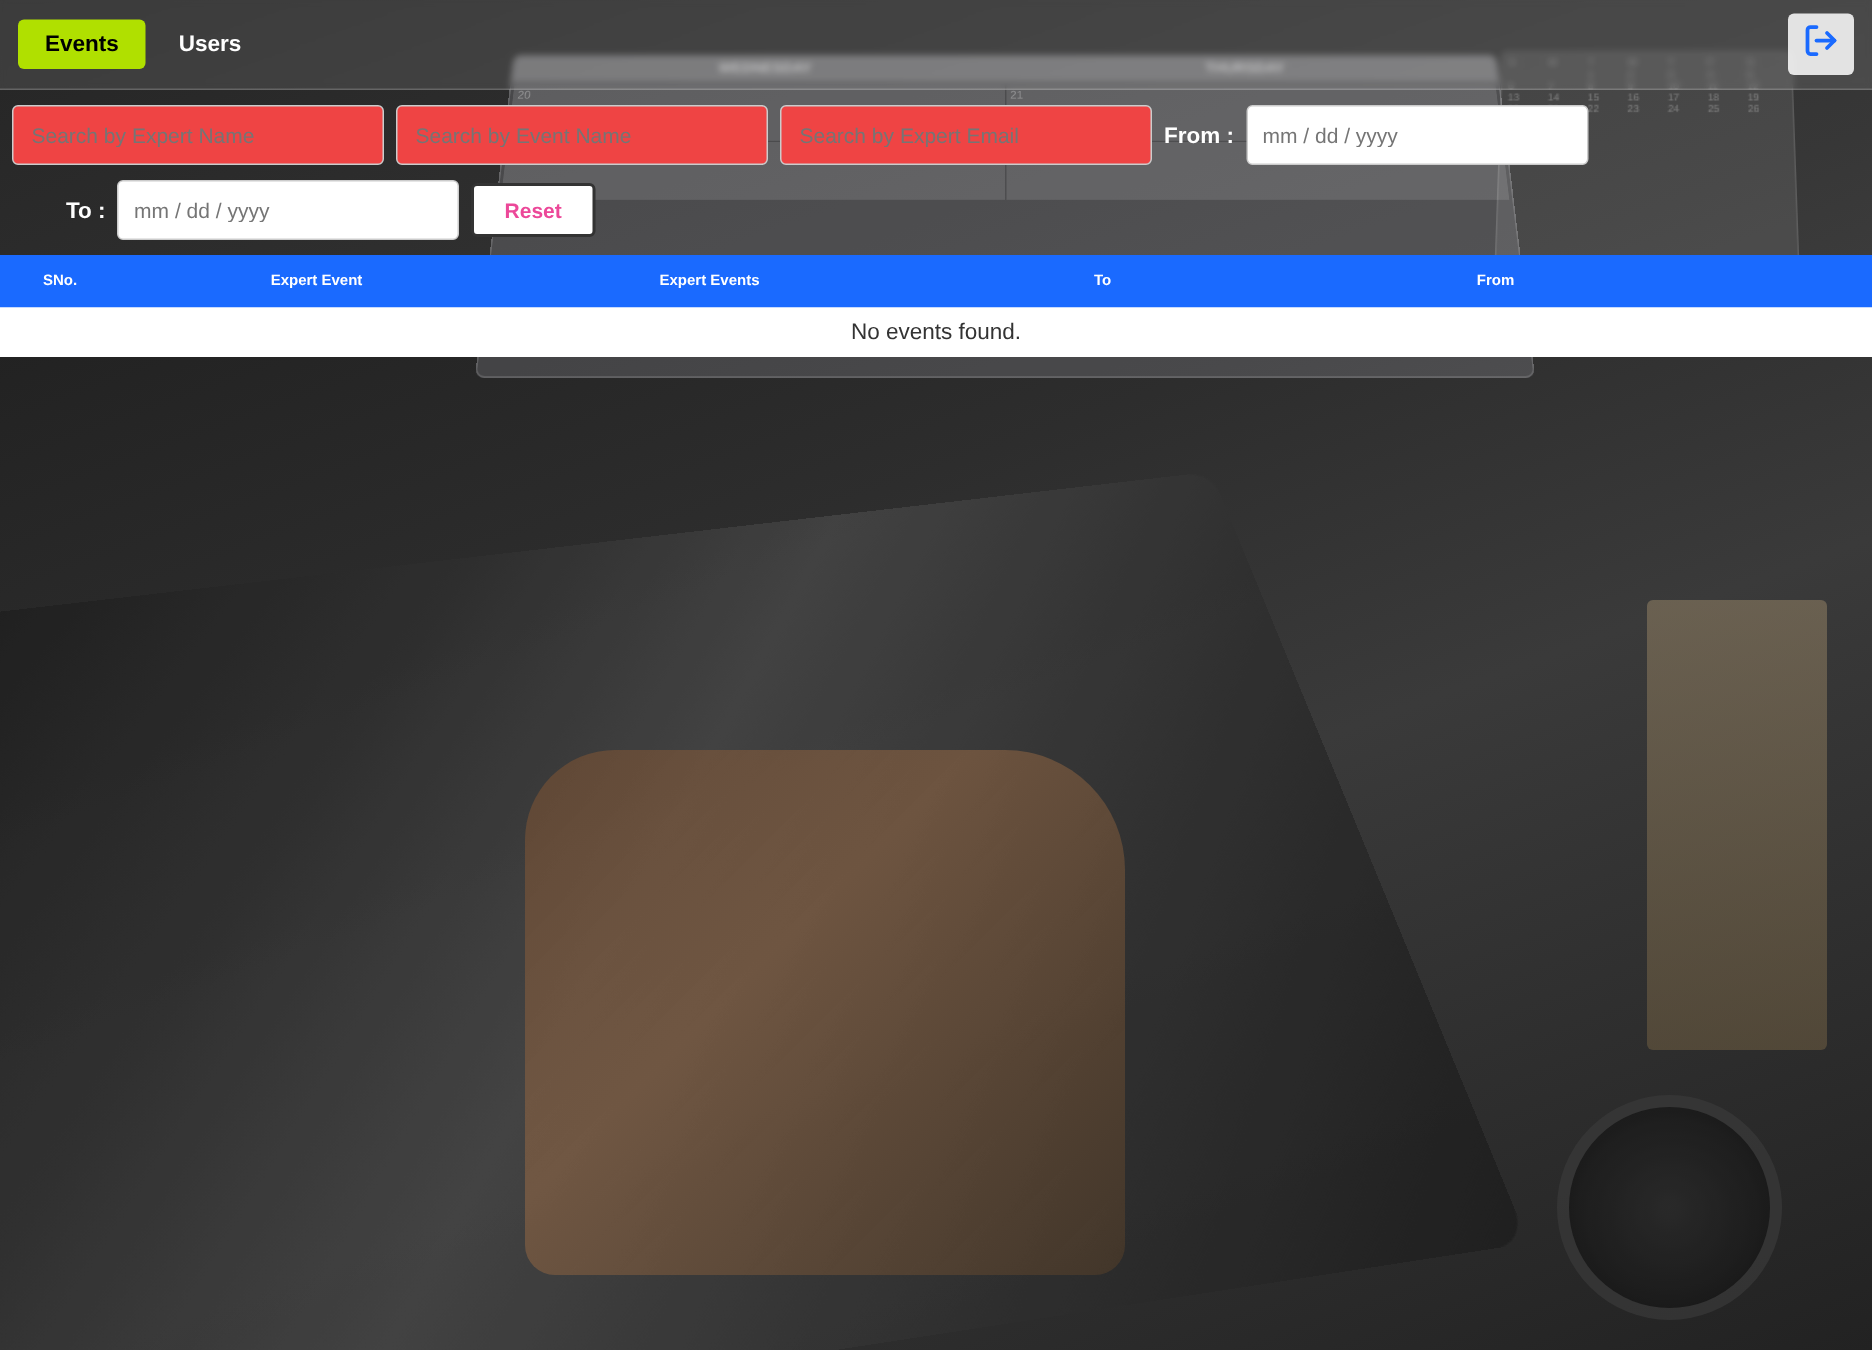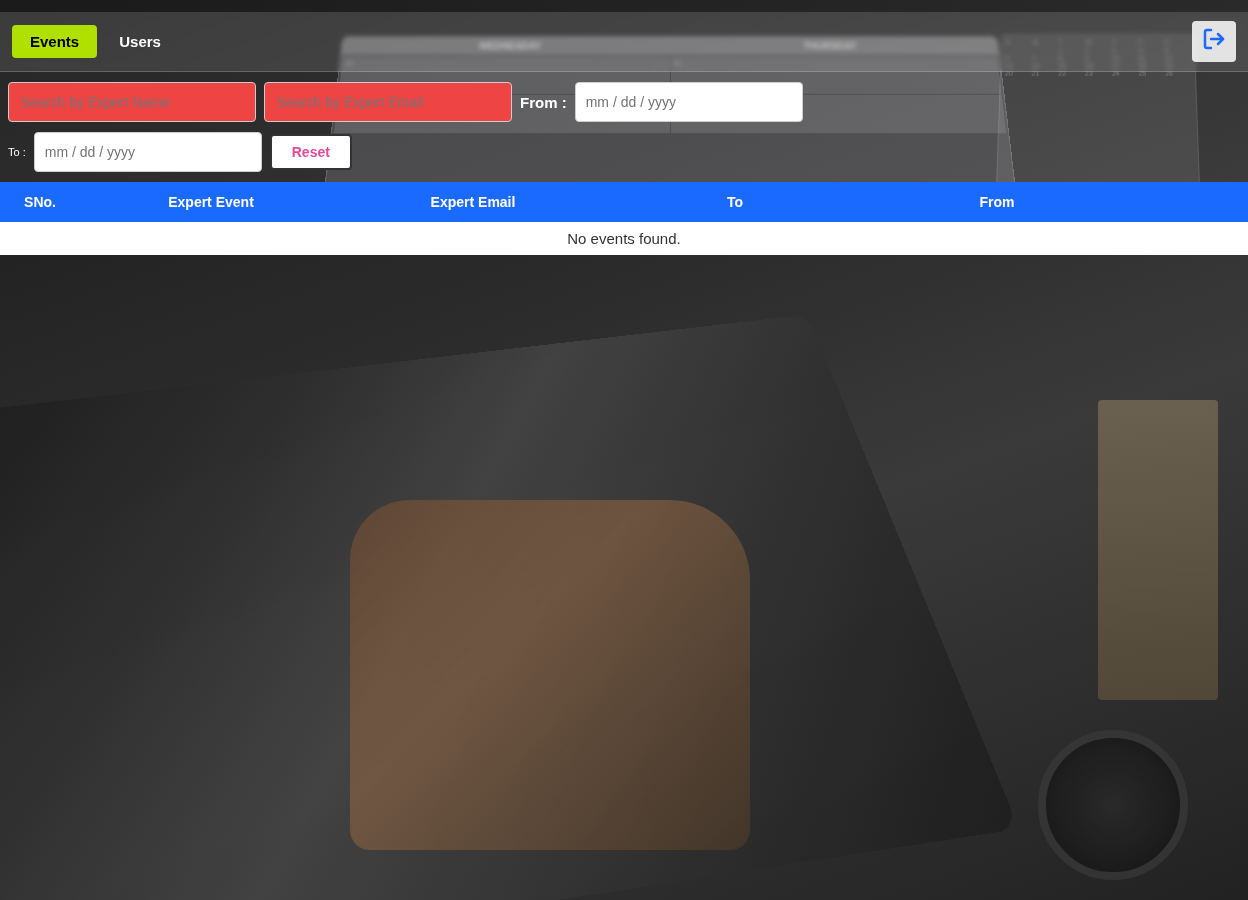--- a/index.html
+++ b/index.html
@@ -17,21 +17,21 @@
       position: absolute;
       top: 0; left: 0;
       width: 100%; height: 100%;
       background: #2a2a2a;
       z-index: 0;
     }
 
     
     .ui-overlay {
       position: absolute;
-      top: 12px; left: 0;
+      top: 0; left: 0;
       width: 100%;
       z-index: 10;
     }
 
     
     .navbar {
       background: rgba(255,255,255,0.15);
       backdrop-filter: blur(2px);
       display: flex;
       align-items: center;
@@ -121,23 +121,24 @@
       border: 1px solid #ccc;
       border-radius: 4px;
       font-size: 14px;
       background: #fff;
       color: #333;
       width: 228px;
     }
 
     .to-label {
       color: #fff;
-      font-weight: normal;
-      font-size: 11px;
+      font-weight: bold;
+      font-size: 15px;
       white-space: nowrap;
+      margin-left: 36px;
     }
 
     .reset-btn {
       background: #fff;
       color: #ec4899;
       border: 2px solid #333;
       padding: 8px 20px;
       border-radius: 4px;
       font-size: 14px;
       font-weight: bold;
@@ -149,21 +150,21 @@
       background: #fff;
       margin: 0;
     }
 
     .table-header {
       display: grid;
       grid-template-columns: 80px 1fr 1fr 1fr 1fr 120px;
       background: #1a6aff;
       color: #fff;
       font-weight: bold;
-      font-size: 14px;
+      font-size: 10px;
     }
 
     .table-header-cell {
       padding: 12px 10px;
       text-align: center;
     }
 
     .table-body {
       background: #fff;
     }
@@ -271,20 +272,21 @@
         <path d="M9 21H5a2 2 0 0 1-2-2V5a2 2 0 0 1 2-2h4"></path>
         <polyline points="16 17 21 12 16 7"></polyline>
         <line x1="21" y1="12" x2="9" y2="12"></line>
       </svg>
     </button>
   </div>
 
   <div class="filter-row-1">
     <input type="text" class="search-input search-input-expert-name" placeholder="Search by Expert Name" style="">
 
+    <input type="text" class="search-input search-input-event-name" placeholder="Search by Event Name" style="">
 
     <input type="text" class="search-input search-input-email" placeholder="Search by Expert Email" style="">
 
     <span class="date-label">From :</span>
 
     <input type="text" class="date-input" placeholder="mm / dd / yyyy" style="">
   </div>
 
   <div class="filter-row-2">
     <span class="to-label">To :</span>
@@ -292,21 +294,21 @@
     <input type="text" class="date-input" placeholder="mm / dd / yyyy" style="">
 
     <button class="reset-btn">Reset</button>
   </div>
 
   <div class="table-container">
 
     <div class="table-header">
       <div class="table-header-cell">SNo.</div>
       <div class="table-header-cell">Expert Event</div>
-      <div class="table-header-cell">Expert Email</div>
+      <div class="table-header-cell">Expert Events</div>
       <div class="table-header-cell">To</div>
       <div class="table-header-cell">From</div>
     </div>
 
     <div class="table-body">
       <div class="no-events-row">No events found.</div>
     </div>
   </div>
 </div>
 

